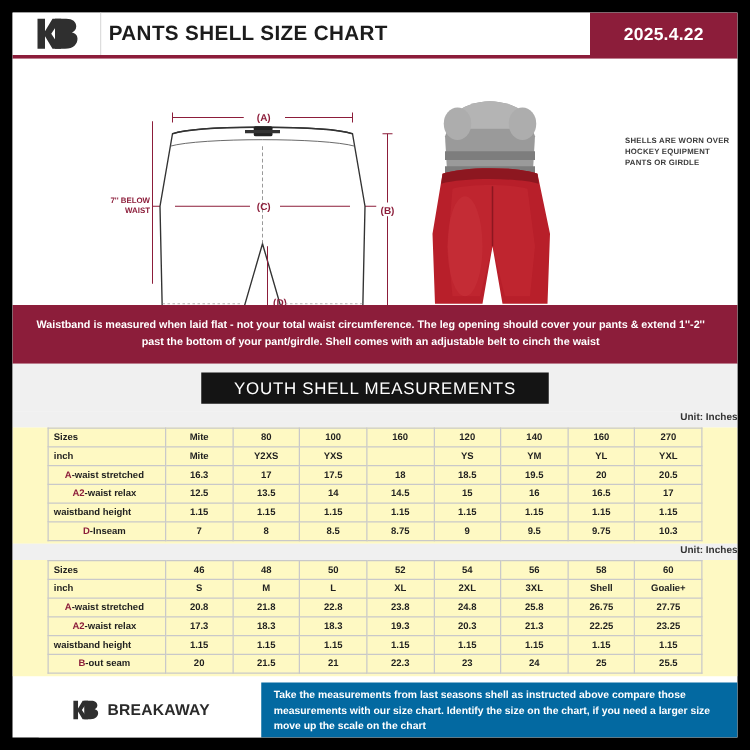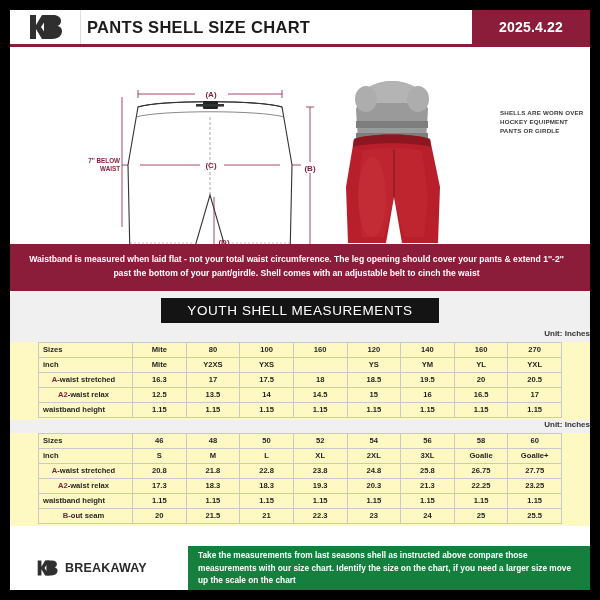--- a/index.html
+++ b/index.html
@@ -78,24 +78,25 @@
   .tbl-wrap { background:#fef9c3; padding-bottom:2px; }
 
   
   .footer {
     position:absolute; left:0; bottom:0; width:100%; height:44px;
     display:flex; align-items:stretch;
   }
   .footer-logo {
     width:178px; background:#fff; display:flex; align-items:center; gap:5px;
     padding-left:24px;
+    margin-left:21px;
   }
   .footer-logo .fw { font-size:12.5px; font-weight:bold; color:#2a2a2a; letter-spacing:0.2px;}
   .footer-txt {
-    flex:1; background:#15803d; color:#fff; display:flex; align-items:center;
+    flex:1; background:#0369a1; color:#fff; display:flex; align-items:center;
     padding:0 14px 0 10px; font-size:8.3px; line-height:1.5; font-weight:bold;
   }
 </style>
 </head>
 <body>
 
 <div class="page">
 
   <div class="header">
     <div class="logo-box">
@@ -226,20 +227,31 @@
             <td class="rowlab" style="text-align: left; padding-left: 4px;">waistband height</td>
             <td>1.15</td>
             <td>1.15</td>
             <td>1.15</td>
             <td>1.15</td>
             <td>1.15</td>
             <td>1.15</td>
             <td>1.15</td>
             <td>1.15</td>
           </tr>
+          <tr>
+            <td class="rowlab"><span class="ltr">D</span>-Inseam</td>
+            <td>7</td>
+            <td>8</td>
+            <td>8.5</td>
+            <td>8.75</td>
+            <td>9</td>
+            <td>9.5</td>
+            <td>9.75</td>
+            <td>10.3</td>
+          </tr>
         </tbody>
       </table>
   </div>
 
   <div class="unit">Unit: Inches</div>
   <div class="tbl-wrap">
     <table>
         <tbody id="adult-body">
           <tr>
             <td class="rowlab" style="text-align: left; padding-left: 4px;">Sizes</td>
@@ -253,21 +265,21 @@
             <td>60</td>
           </tr>
           <tr>
             <td class="rowlab" style="text-align: left; padding-left: 4px;">inch</td>
             <td>S</td>
             <td>M</td>
             <td>L</td>
             <td>XL</td>
             <td>2XL</td>
             <td>3XL</td>
-            <td>Goalie</td>
+            <td>Shell</td>
             <td>Goalie+</td>
           </tr>
           <tr>
             <td class="rowlab"><span class="ltr">A</span>-waist stretched</td>
             <td>20.8</td>
             <td>21.8</td>
             <td>22.8</td>
             <td>23.8</td>
             <td>24.8</td>
             <td>25.8</td>

